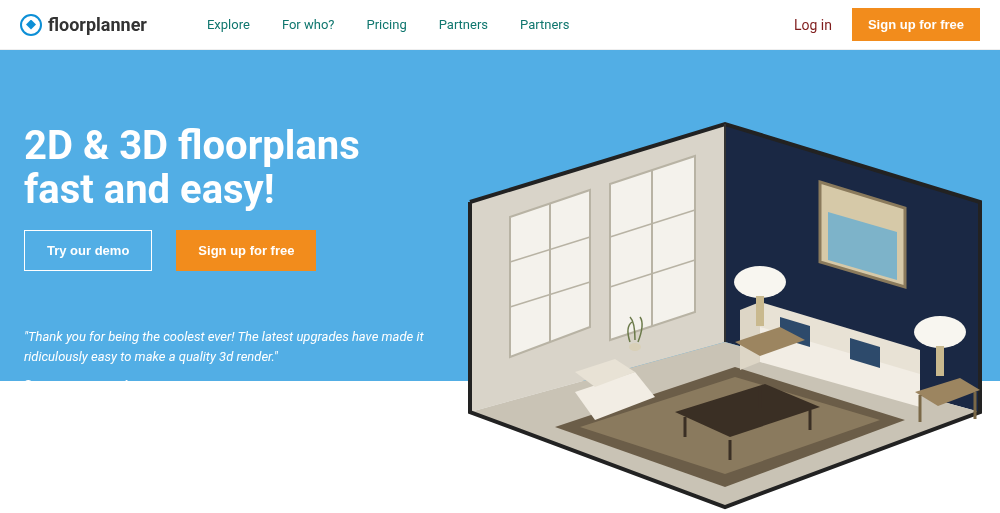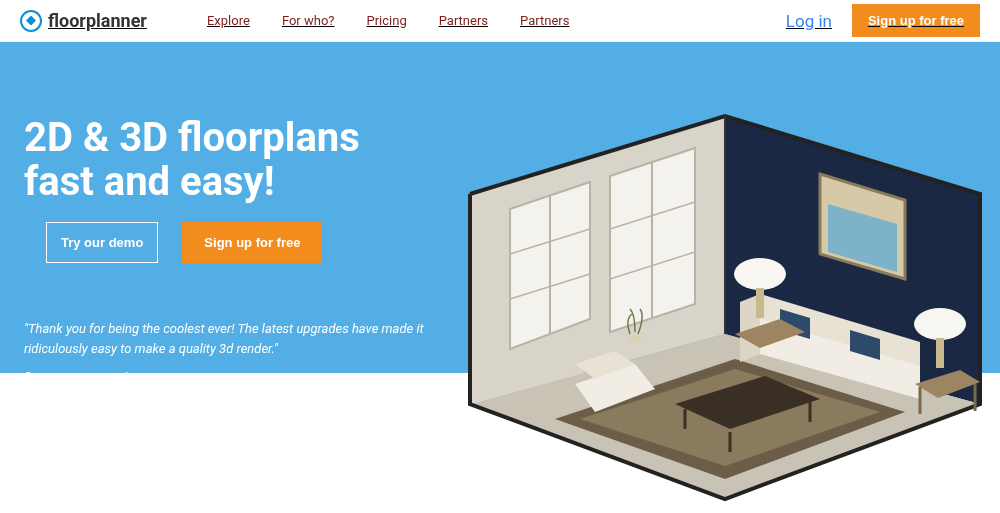--- a/index.html
+++ b/index.html
@@ -1,25 +1,24 @@
 <!DOCTYPE html>
 <html><head>
   <meta charset="utf-8">
   <style>
     * { margin: 0; padding: 0; box-sizing: border-box; }
     body { font-family: -apple-system, BlinkMacSystemFont, "Segoe UI", Roboto, Helvetica, Arial, sans-serif; width: 1000px; height: 513px; overflow: hidden; }
     
     .navbar {
-      height: 42px;
+      height: 50px;
       background: #fff;
       display: flex;
       align-items: center;
       padding: 0 20px;
       border-bottom: 1px solid #eee;
-      text-decoration: underline;
     }
     .logo {
       display: flex;
       align-items: center;
       gap: 6px;
       margin-right: 60px;
     }
     .logo-icon {
       width: 22px;
       height: 22px;
@@ -39,32 +38,32 @@
       font-size: 18px;
       font-weight: 700;
       color: #333;
     }
     .nav-links {
       display: flex;
       gap: 32px;
     }
     .nav-link {
       font-size: 13px;
-      color: #7f1d1d;
+      color: #0f766e;
       cursor: pointer;
     }
     .nav-right {
       margin-left: auto;
       display: flex;
       align-items: center;
       gap: 20px;
     }
     .login-link {
-      font-size: 17px;
-      color: #3b82f6;
+      font-size: 14px;
+      color: #7f1d1d;
       cursor: pointer;
     }
     .signup-btn-top {
       background: #f28c1c;
       color: #fff;
       padding: 9px 16px;
       font-size: 13px;
       font-weight: 600;
       border: none;
       cursor: pointer;
@@ -97,25 +96,24 @@
     }
     .hero-buttons {
       display: flex;
       gap: 24px;
       margin-bottom: 56px;
     }
     .btn-demo {
       background: transparent;
       border: 1.5px solid #fff;
       color: #fff;
-      padding: 12px 14px;
-      font-size: 13px;
-      font-weight: 600;
-      cursor: pointer;
-      margin-left: 22px;
+      padding: 12px 22px;
+      font-size: 13px;
+      font-weight: 600;
+      cursor: pointer;
     }
     .btn-signup {
       background: #f28c1c;
       border: none;
       color: #fff;
       padding: 13px 22px;
       font-size: 13px;
       font-weight: 600;
       cursor: pointer;
     }

